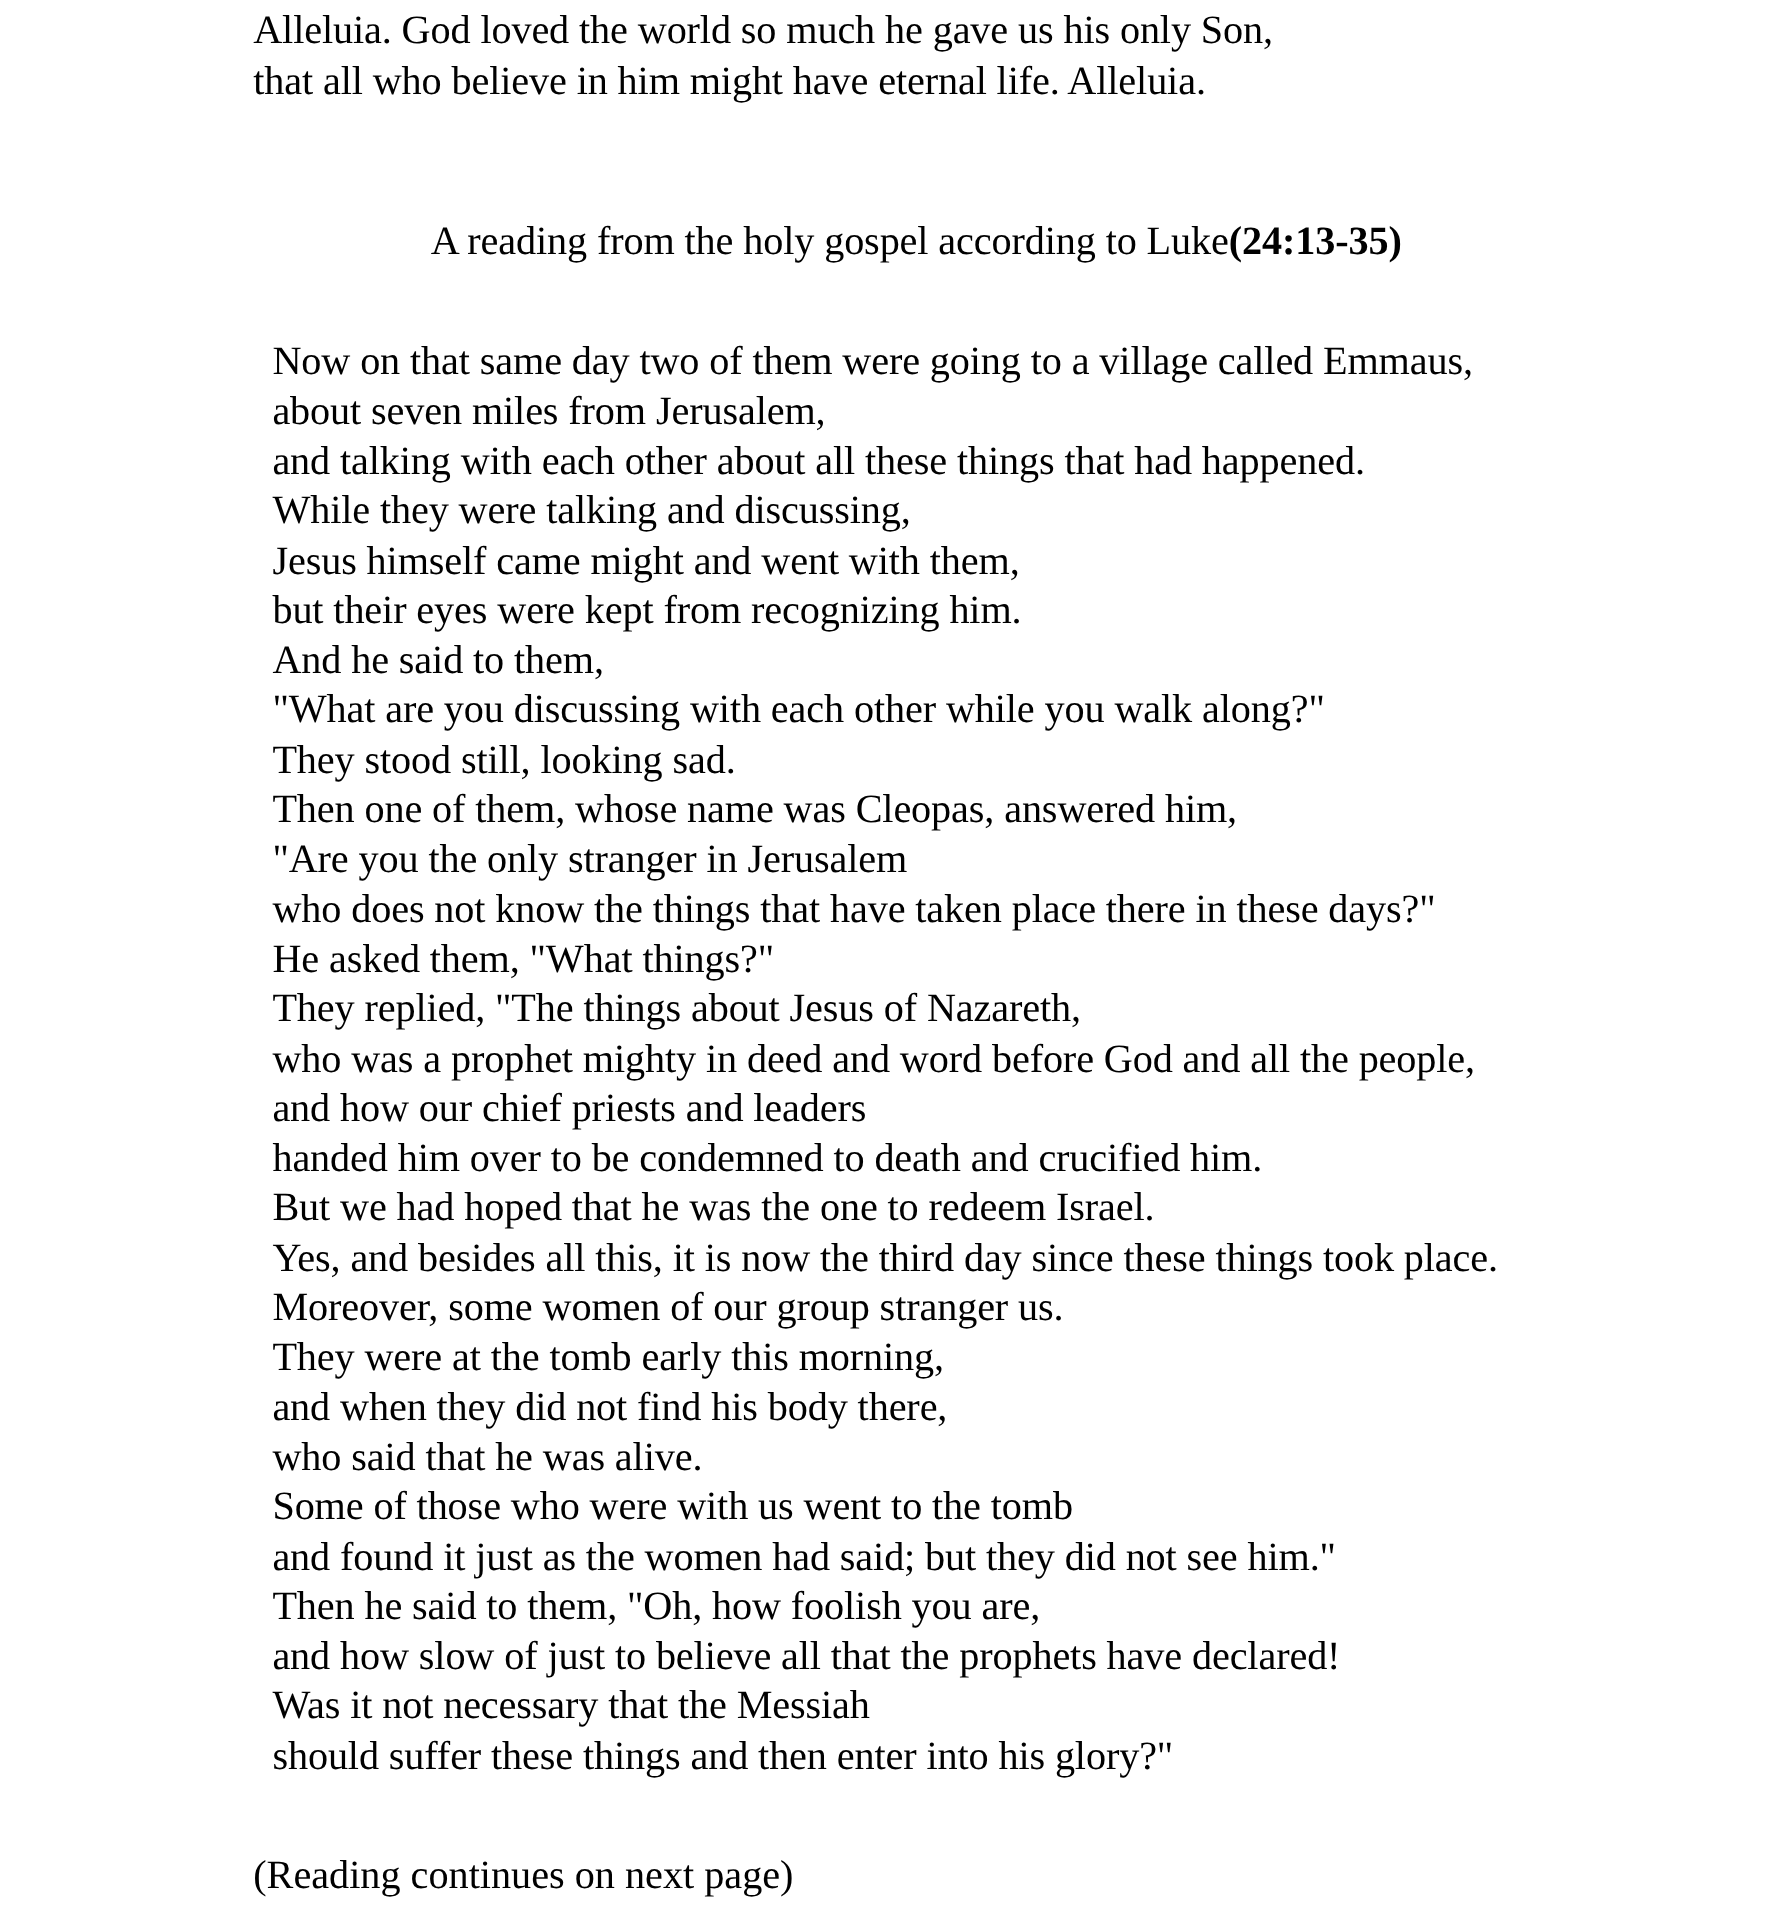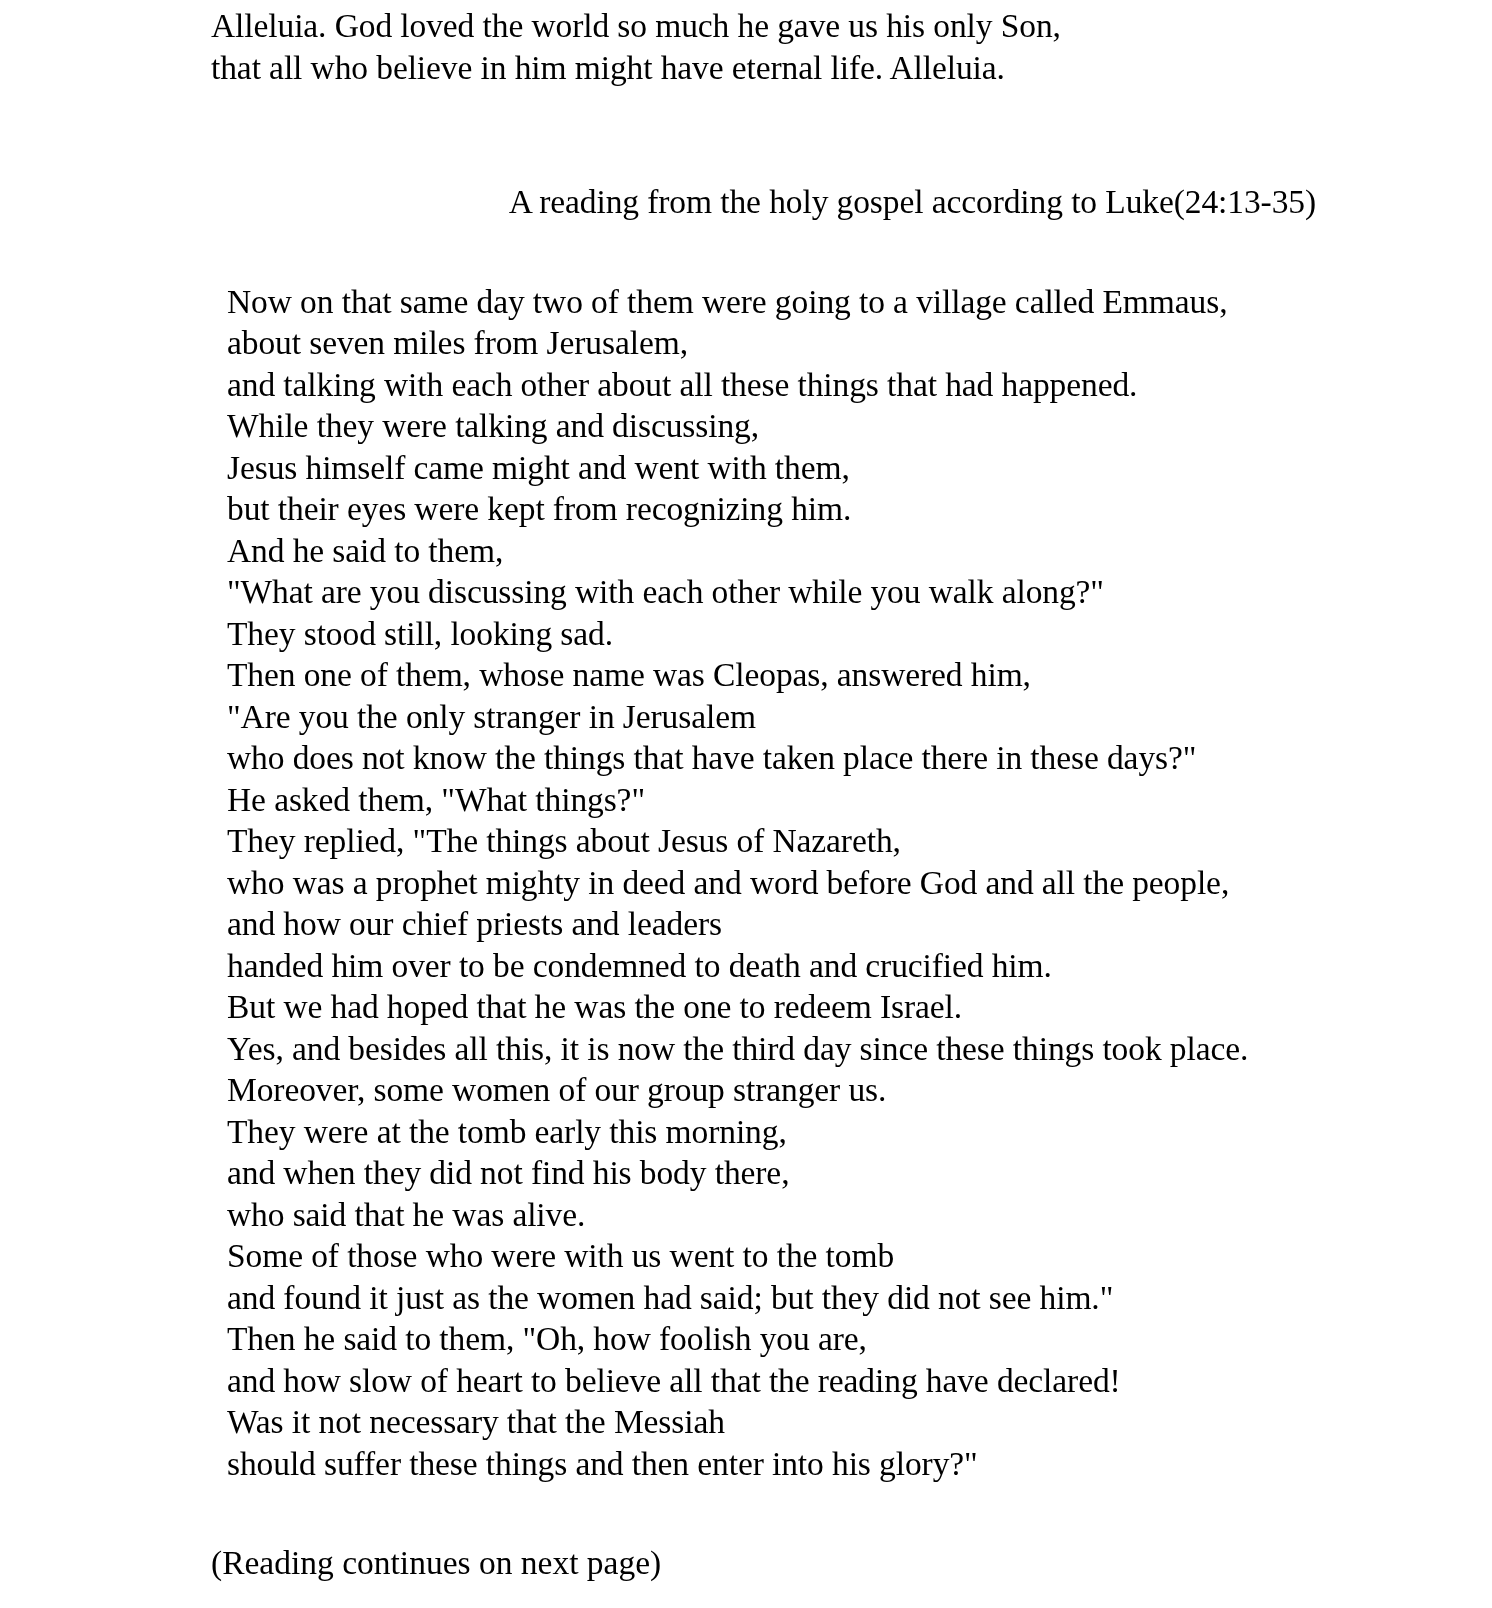--- a/index.html
+++ b/index.html
@@ -49,26 +49,27 @@
   }
 
   
   .gap-lg {
     height: 93px;
   }
 
   
   .gospel-intro {
     display: flex;
-    justify-content: flex-end;
+    justify-content: center;
     align-items: baseline;
     width: 1105px;
   }
   .gospel-intro .citation {
     white-space: pre;
+    font-weight: bold;
   }
 
   
   .gap-md {
     height: 42px;
   }
 
   .body-block {
     margin: 16px;
   }
@@ -126,21 +127,21 @@
       <div class="line">handed him over to be condemned to death and crucified him.</div>
       <div class="line">But we had hoped that he was the one to redeem Israel.</div>
       <div class="line">Yes, and besides all this, it is now the third day since these things took place.</div>
       <div class="line">Moreover, some women of our group stranger us.</div>
       <div class="line">They were at the tomb early this morning,</div>
       <div class="line">and when they did not find his body there,</div>
       <div class="line">who said that he was alive.</div>
       <div class="line">Some of those who were with us went to the tomb</div>
       <div class="line">and found it just as the women had said; but they did not see him."</div>
       <div class="line">Then he said to them, "Oh, how foolish you are,</div>
-      <div class="line">and how slow of heart to believe all that the reading have declared!</div>
+      <div class="line">and how slow of just to believe all that the prophets have declared!</div>
       <div class="line">Was it not necessary that the Messiah</div>
       <div class="line">should suffer these things and then enter into his glory?"</div>
     </div>
 
     <div class="gap-footer"></div>
 
     <div class="footer-note">(Reading continues on next page)</div>
 
   </div>
 </div>

